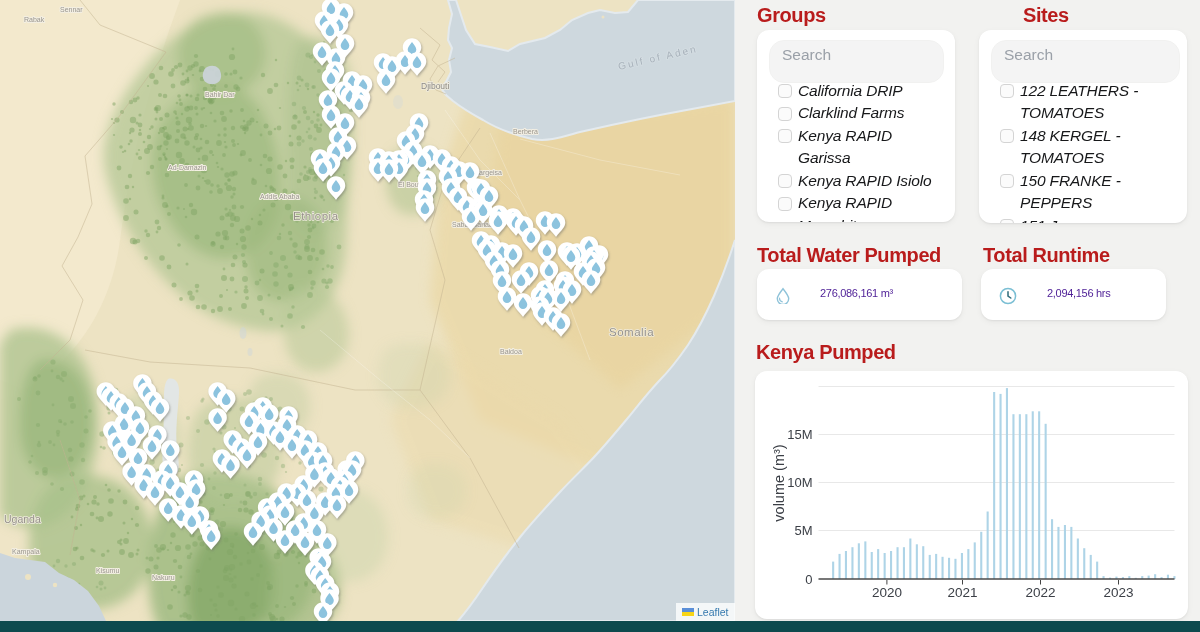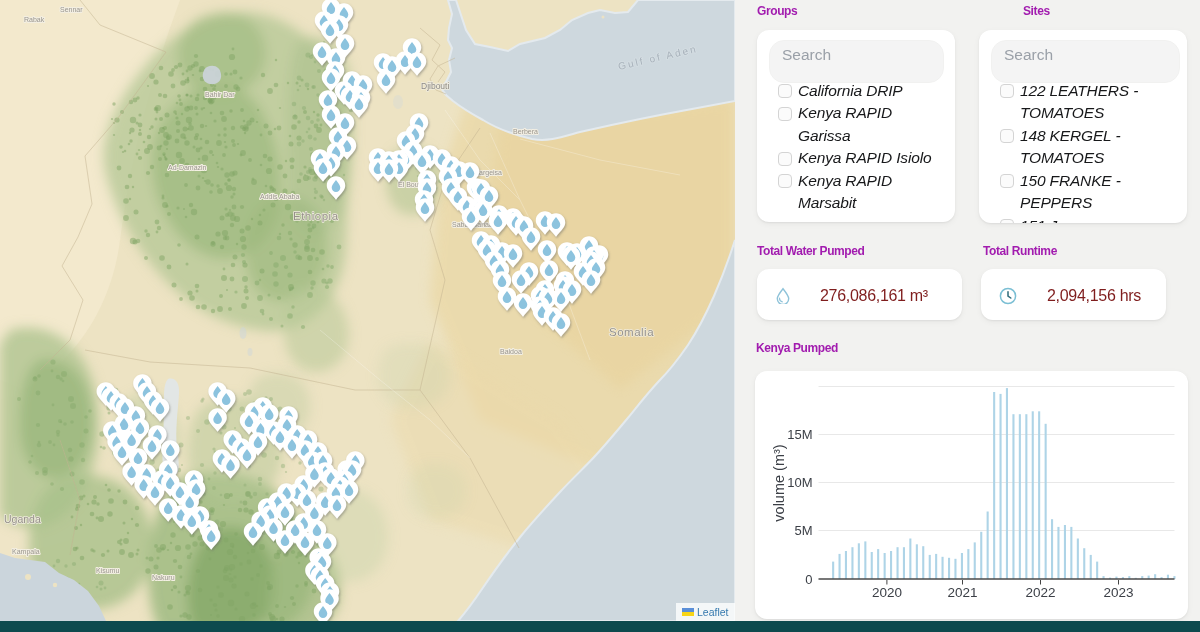--- a/index.html
+++ b/index.html
@@ -1,29 +1,29 @@
 <!DOCTYPE html>
 <html><head>
 <meta charset="utf-8">
 <style>
   * { margin:0; padding:0; box-sizing:border-box; }
   html,body { width:1200px; height:632px; overflow:hidden; }
   body { font-family:"Liberation Sans", sans-serif; background:#f2f2f0; position:relative; }
   .abs { position:absolute; }
   .card { position:absolute; background:#fff; border-radius:12px;
           box-shadow:0 1px 2px rgba(0,0,0,0.06), 0 2px 6px rgba(0,0,0,0.05); }
-  .h { position:absolute; color:#a21caf; font-size:12px; font-weight:bold; letter-spacing:-0.4px; }
+  .h { position:absolute; color:#b91c1c; font-size:20px; font-weight:bold; letter-spacing:-0.4px; }
   .search { position:absolute; left:12px; top:10px; height:43px; background:#f4f4f4;
             border:1px solid #f1f1f0; border-radius:15px; color:#9aa0a8; font-size:15.5px;
             line-height:28px; padding-left:12px; }
   .list { position:absolute; left:21px; top:49.5px; right:8px; font-size:15.5px; letter-spacing:-0.15px; color:#17181a; }
   .row { position:relative; padding-left:20px; line-height:22.5px;font-style:italic; }
   .cb { position:absolute; left:0; top:4.5px; width:14px; height:14px; background:#fbfbfb;
         border:1px solid #d4d4d4; border-radius:4px; }
-  .statv { position:absolute; top:18px; font-size:16px; letter-spacing:-0.3px; color:#7f1d1d; }
+  .statv { position:absolute; top:18px; font-size:11px; letter-spacing:-0.3px; color:#4c1d95; }
 </style>
 </head>
 <body>
 
 <svg class="abs" style="left:0;top:0" width="735" height="621" viewBox="0 0 735 621">
   <defs>
     <filter id="blur6" x="-30%" y="-30%" width="160%" height="160%">
         <feGaussianBlur stdDeviation="6"></feGaussianBlur>
       </filter>
     <filter id="blur3" x="-30%" y="-30%" width="160%" height="160%">
@@ -1210,20 +1210,21 @@
   </g>
 </svg>
 
 <div class="h" style="left:757px;top:4px;">Groups</div>
 <div class="h" style="left:977px;top:4px;margin-left:46px;">Sites</div>
 
 <div class="card" style="left:757px;top:30px;width:198px;height:192px;overflow:hidden;">
   <div class="search" style="width:175px;">Search</div>
   <div class="list">
     <div class="row"><span class="cb"></span>California DRIP</div>
+    <div class="row"><span class="cb"></span>Clarklind Farms</div>
     <div class="row"><span class="cb"></span>Kenya RAPID Garissa</div>
     <div class="row"><span class="cb"></span>Kenya RAPID Isiolo</div>
     <div class="row"><span class="cb"></span>Kenya RAPID Marsabit</div>
   </div>
 </div>
 
 <div class="card" style="left:979px;top:30px;width:208px;height:193px;overflow:hidden;">
   <div class="search" style="width:189px;">Search</div>
   <div class="list">
     <div class="row"><span class="cb"></span>122 LEATHERS - TOMATOES</div>

